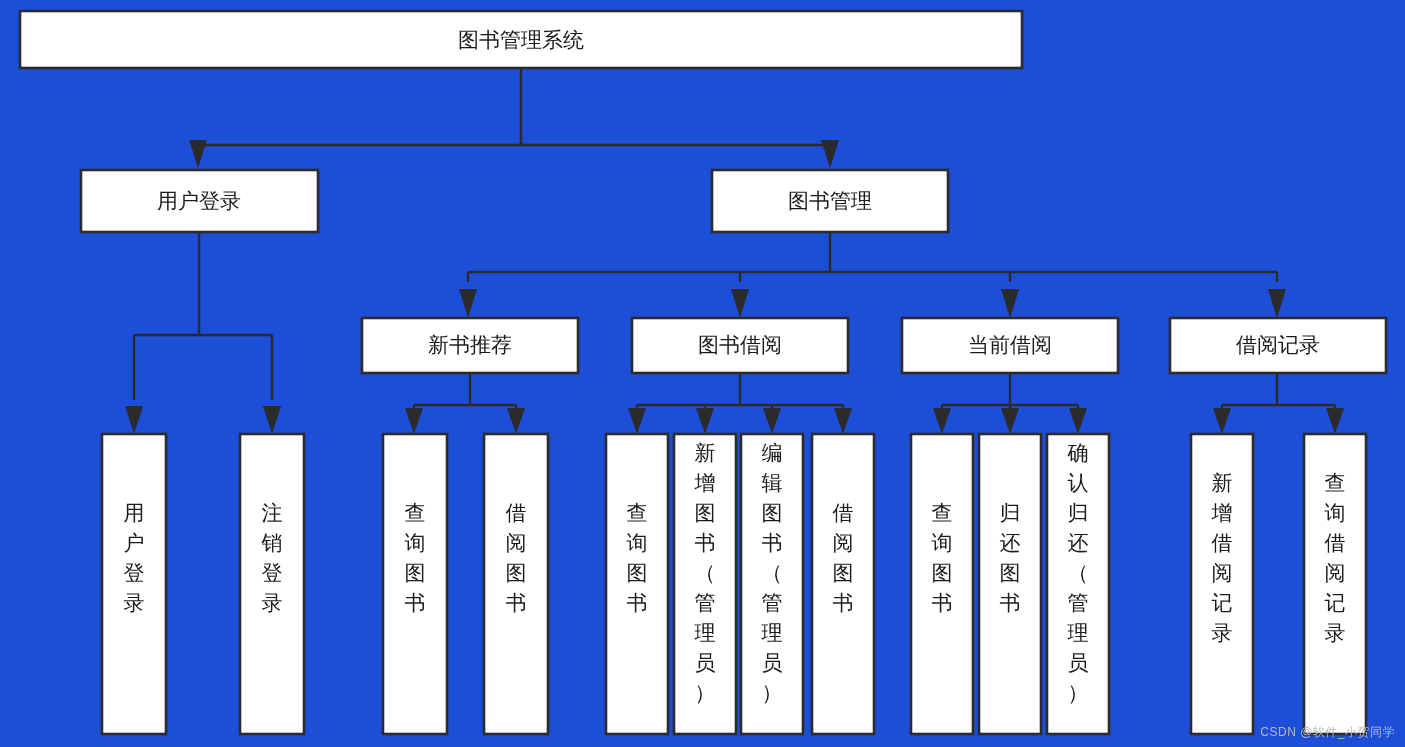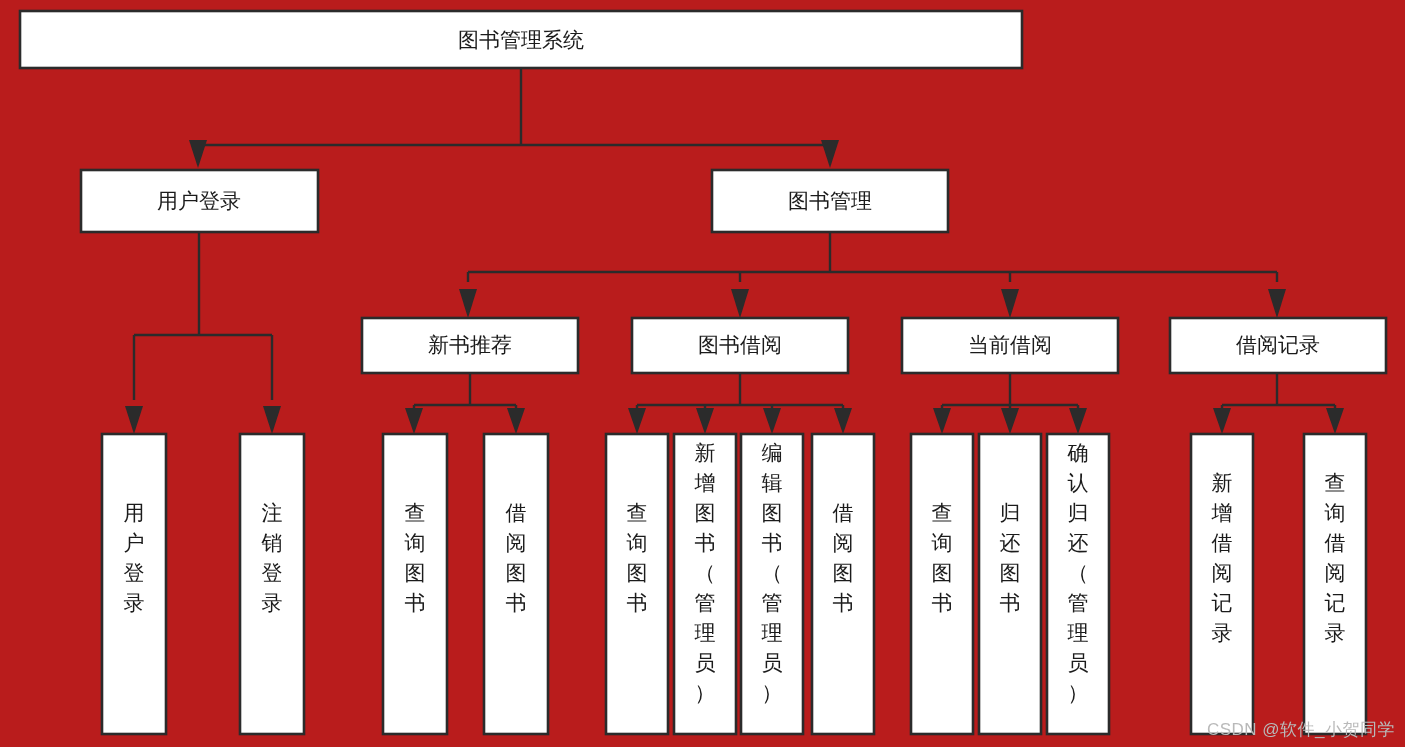--- a/index.html
+++ b/index.html
@@ -10,21 +10,21 @@
   body {
     width: 1405px;
     height: 747px;
     font-family: "Liberation Sans", "DejaVu Sans", sans-serif;
     overflow: hidden;
   }
   #diagram-root {
     position: relative;
     width: 1405px;
     height: 747px;
-    background: #b91c1c;
+    background: #1d4ed8;
   }
   svg.diagram-canvas {
     position: absolute;
     left: 0;
     top: 0;
     width: 1405px;
     height: 747px;
   }
   .node-box {
     fill: #ffffff;
@@ -52,21 +52,21 @@
     font-family: "Liberation Sans", "DejaVu Sans", sans-serif;
     font-size: 21px;
     fill: #1b1b1b;
     text-anchor: middle;
   }
   .watermark {
     position: absolute;
     right: 10px;
     bottom: 6px;
     font-family: "Liberation Sans", "DejaVu Sans", sans-serif;
-    font-size: 17px;
+    font-size: 12px;
     color: #b9b9b9;
     letter-spacing: 0.5px;
     white-space: nowrap;
     user-select: none;
   }
 </style>
 </head>
 <body>
 
 <div id="diagram-root">

